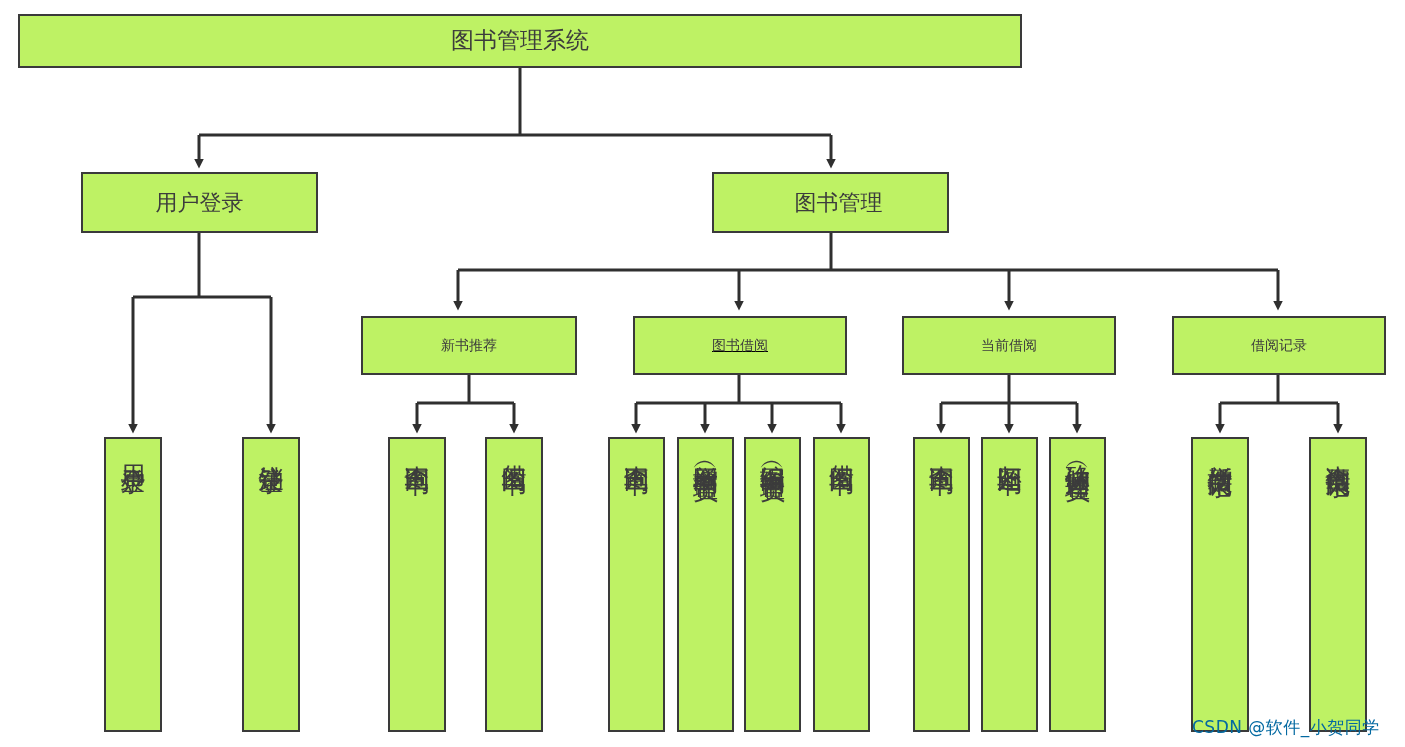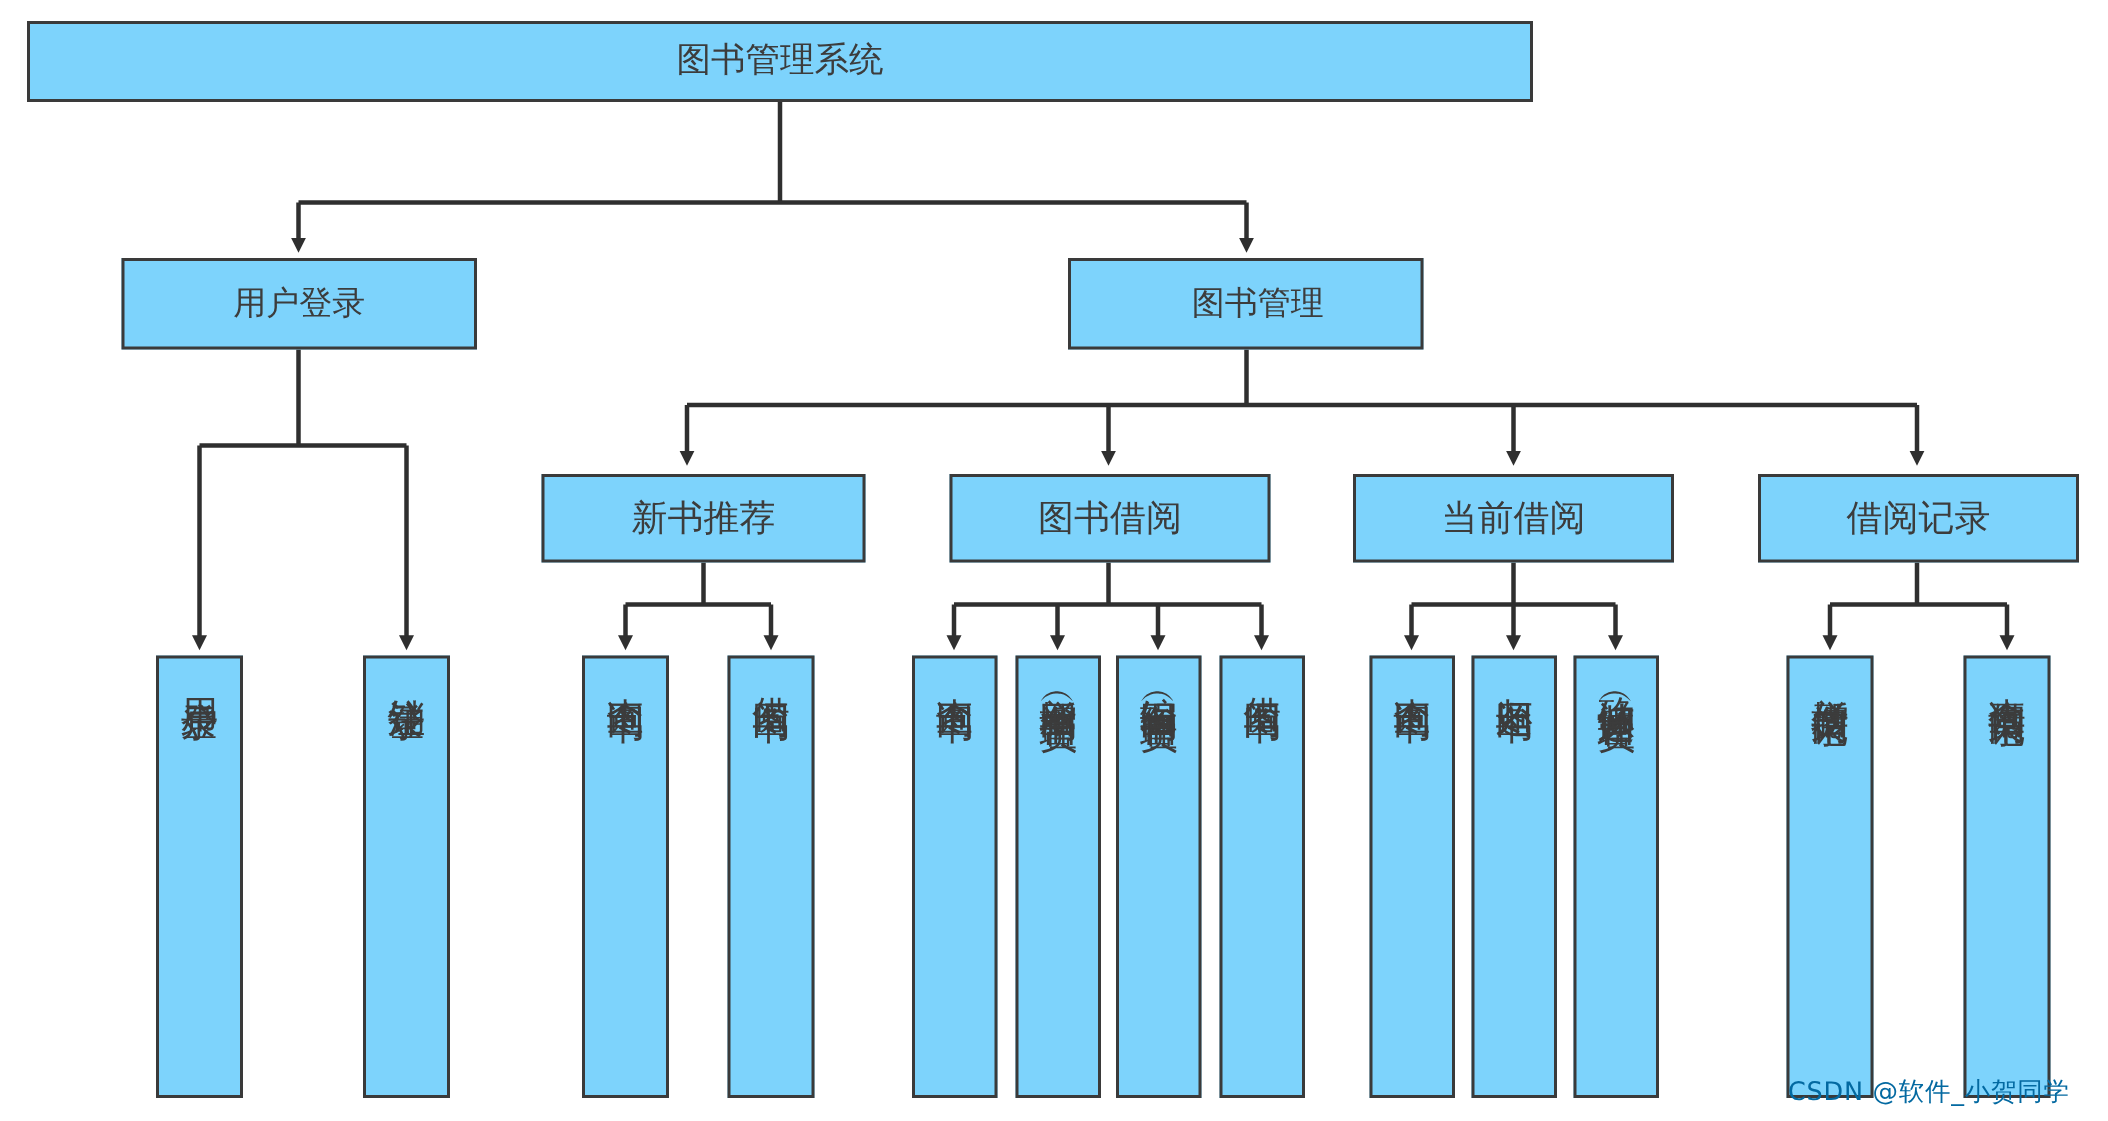--- a/index.html
+++ b/index.html
@@ -21,36 +21,36 @@
     position: absolute;
     left: 0;
     top: 0;
     width: 1405px;
     height: 747px;
     pointer-events: none;
   }
   .node {
     position: absolute;
     box-sizing: border-box;
-    background: #7dd3fc;
+    background: #bef264;
     border: 2px solid #3a3a3a;
     display: flex;
     align-items: center;
     justify-content: center;
     z-index: 5;
   }
   .node .lbl {
     color: #3c3c3c;
     text-align: center;
     line-height: 1.18;
     white-space: nowrap;
   }
   .node.root .lbl { font-size: 23px; }
   .node.lvl1 .lbl { font-size: 22px; }
-  .node.lvl2 .lbl { font-size: 24px; }
+  .node.lvl2 .lbl { font-size: 14px; }
 
   
   .node.leaf {
     align-items: flex-start;
     justify-content: center;
     padding-top: 6px;
   }
   .node.leaf .lbl {
     writing-mode: vertical-rl;
     text-orientation: upright;
@@ -130,21 +130,21 @@
   <div class="node lvl1" style="left:81px; top:172px; width:237px; height:61px;">
     <span class="lbl">用户登录</span>
   </div>
   <div class="node lvl1" style="left:712px; top:172px; width:237px; height:61px;padding-left:16px;">
     <span class="lbl">图书管理</span>
   </div>
 
   <div class="node lvl2" style="left:361px; top:316px; width:216px; height:59px;">
     <span class="lbl">新书推荐</span>
   </div>
-  <div class="node lvl2" style="left:633px; top:316px; width:214px; height:59px;">
+  <div class="node lvl2" style="left:633px; top:316px; width:214px; height:59px;text-decoration:underline;">
     <span class="lbl">图书借阅</span>
   </div>
   <div class="node lvl2" style="left:902px; top:316px; width:214px; height:59px;">
     <span class="lbl">当前借阅</span>
   </div>
   <div class="node lvl2" style="left:1172px; top:316px; width:214px; height:59px;">
     <span class="lbl">借阅记录</span>
   </div>
 
   <div class="node leaf" style="left:104px; top:437px; width:58px; height:295px;">

